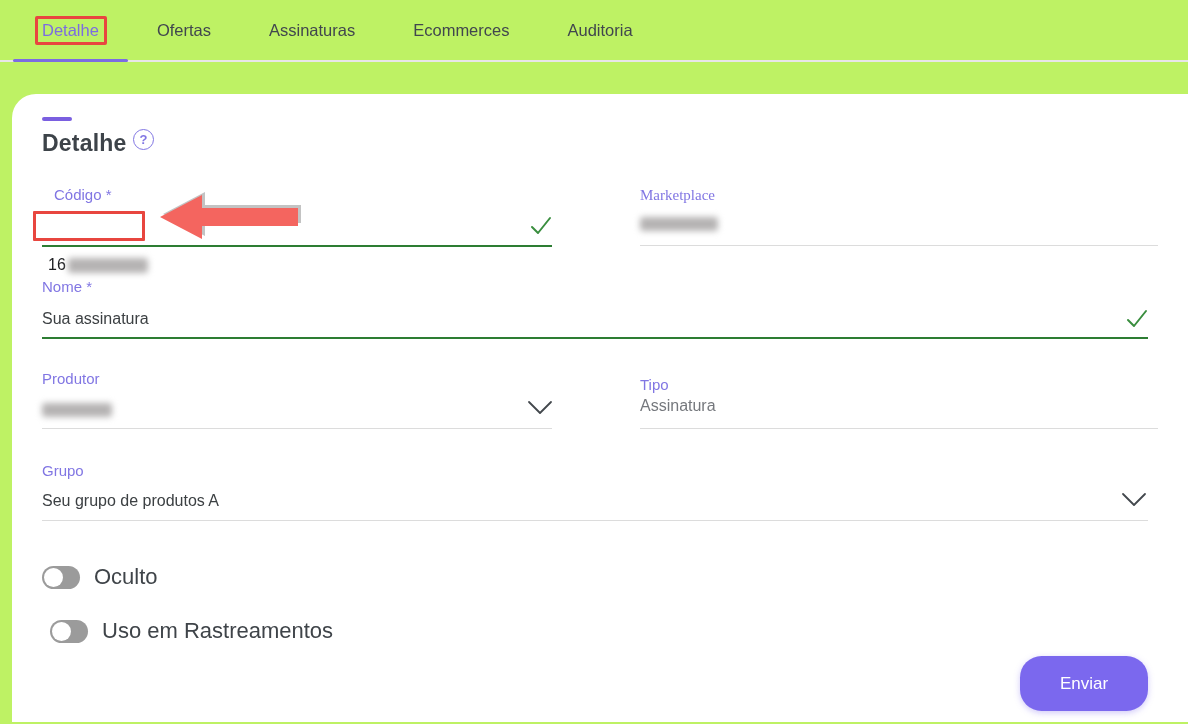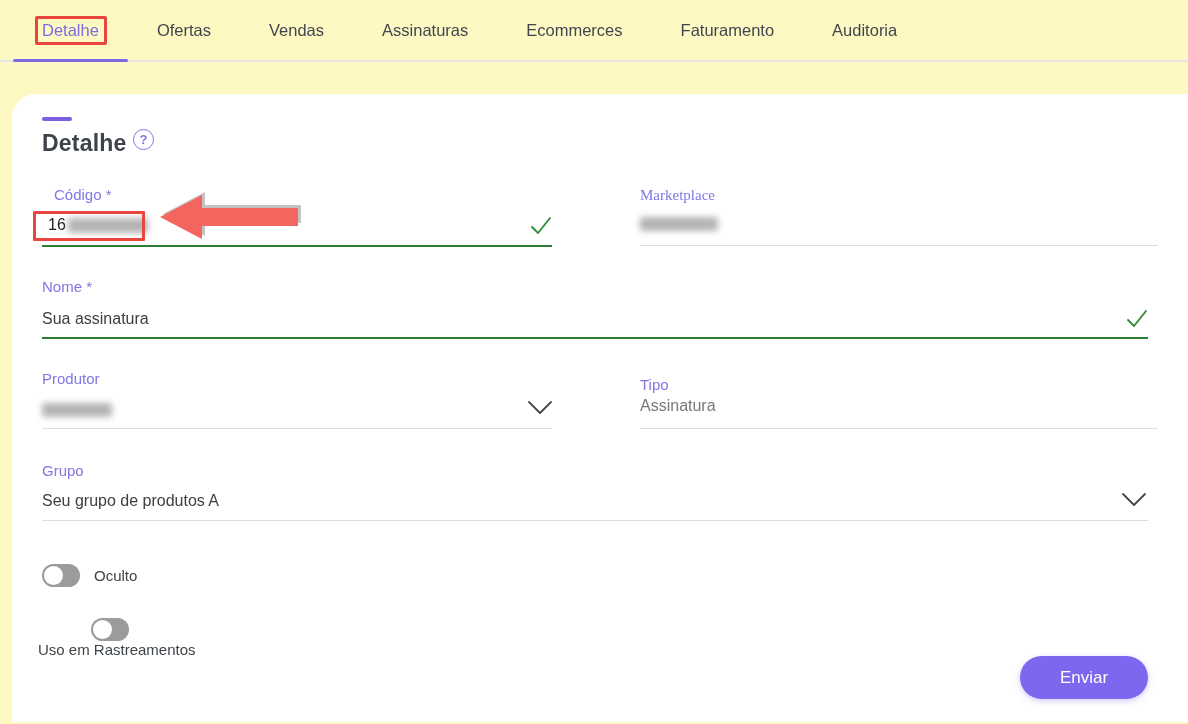--- a/index.html
+++ b/index.html
@@ -3,21 +3,21 @@
 <meta charset="utf-8">
 <style>
   * { margin:0; padding:0; box-sizing:border-box; }
   html,body { width:1188px; height:724px; }
   body {
     font-family: "Liberation Sans", sans-serif;
     background:#f5f4f5;
     color:#3c4043;
     overflow:hidden;
   }
-  .screen { position:relative; width:1188px; height:724px; background:#fef9c3; }
+  .screen { position:relative; width:1188px; height:724px; background:#bef264; }
 
   
   .tabbar {
     display:flex;
     align-items:stretch;
     height:62px;
     padding-left:13px;
     border-bottom:2px solid #e8e6e8;
   }
   .tab {
@@ -58,21 +58,21 @@
     left:121px; top:35px; width:21px; height:21px;
     border:1.5px solid #8176e3; border-radius:50%;
     display:flex; align-items:center; justify-content:center;
     font-size:13px; color:#8176e3; font-weight:600;
     cursor:pointer;
   }
 
   .field-label { font-size:15px; color:#8176e3; white-space:nowrap; }
   .field-value { font-size:16px; line-height:22px; color:#3c4043; white-space:nowrap; }
   .muted { color:#75787d; }
-  .dark  { color:#202124; }
+  .dark  { color:#202124;margin-top:40px; }
 
   .underline { height:2px; background:#dcdcdc; }
   .underline.thin { height:1px; }
   .underline.green { background:#2d7d33; height:2px; }
 
   .redacted {
     display:inline-block;
     background:#b5b3b3;
     border-radius:3px;
     filter:blur(3px);
@@ -95,24 +95,24 @@
   .toggle-row { display:flex; align-items:center; cursor:pointer; }
   .toggle {
     width:38px; height:23px; border-radius:12px;
     background:#9b9b9b; position:relative; flex:0 0 auto;
   }
   .toggle .knob {
     position:absolute; left:2px; top:2px;
     width:19px; height:19px; border-radius:50%;
     background:#ffffff;
   }
-  .toggle-label { margin-left:14px; font-size:15px; color:#3f4449; }
+  .toggle-label { margin-left:14px; font-size:22px; color:#3f4449; }
 
   .submit-btn {
-    left:1008px; top:562px; width:128px; height:43px;
+    left:1008px; top:562px; width:128px; height:55px;
     background:#7b68ee; border:none; border-radius:21.5px;
     color:#ffffff; font-size:17px; font-family:"Liberation Sans", sans-serif;
     display:flex; align-items:center; justify-content:center;
     cursor:pointer;
     box-shadow:0 2px 6px rgba(123,104,238,.35);
   }
 </style>
 </head>
 <body>
 
@@ -120,30 +120,24 @@
 
   <nav class="tabbar">
     <div class="tab active">
       <span>Detalhe</span>
       <div class="tab-annot"></div>
     </div>
     <div class="tab">
       <span>Ofertas</span>
     </div>
     <div class="tab">
-      <span>Vendas</span>
-    </div>
-    <div class="tab">
       <span>Assinaturas</span>
     </div>
     <div class="tab">
       <span>Ecommerces</span>
-    </div>
-    <div class="tab">
-      <span>Faturamento</span>
     </div>
     <div class="tab">
       <span>Auditoria</span>
     </div>
   </nav>
 
   <main class="card">
 
     <div class="abs heading-dash"></div>
     <h1 class="abs panel-title">Detalhe</h1>
@@ -203,21 +197,21 @@
     </div>
     <div class="abs underline thin" style="left:30px; top:426px; width:1106px;"></div>
 
     <div class="abs toggle-row" style="left:30px; top:470px;">
       <div class="toggle">
         <div class="knob"></div>
       </div>
       <span class="toggle-label">Oculto</span>
     </div>
 
-    <div class="abs toggle-row" style="left:12px; top:524px;flex-direction:column;">
+    <div class="abs toggle-row" style="left:38px; top:524px;">
       <div class="toggle">
         <div class="knob"></div>
       </div>
       <span class="toggle-label">Uso em Rastreamentos</span>
     </div>
 
     <button class="abs submit-btn">Enviar</button>
 
   </main>
 </div>

